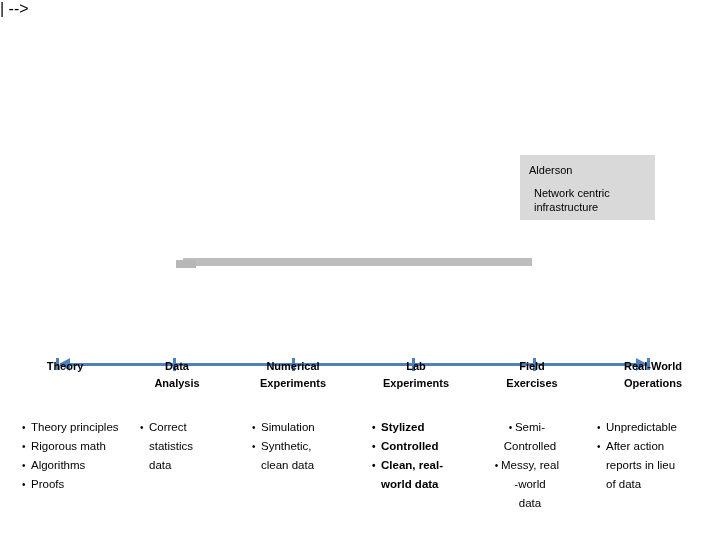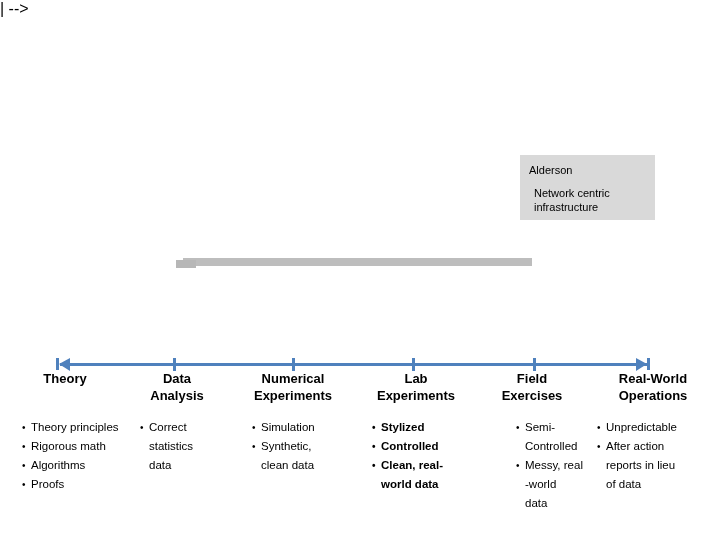--- a/index.html
+++ b/index.html
@@ -23,22 +23,22 @@
   
   .axis{position:absolute;background:#4f81bd;}
   #axis-line{left:60px;top:363px;width:588px;height:3px;}
   .axis-endbar{width:3px;height:12px;top:358px;}
   .axis-tick{width:3px;height:13px;top:358px;}
   .arrowhead{position:absolute;width:0;height:0;top:358px;}
   #arrow-left{left:59px;border-top:6px solid transparent;border-bottom:7px solid transparent;border-right:11px solid #4f81bd;}
   #arrow-right{left:636px;border-top:6px solid transparent;border-bottom:7px solid transparent;border-left:11px solid #4f81bd;}
   
   .col-header{
-    position:absolute;top:370px;text-align:center;font-weight:bold;
-    font-size:13px;line-height:17px;white-space:nowrap;
+    position:absolute;top:358px;text-align:center;font-weight:bold;
+    font-size:11px;line-height:17px;white-space:nowrap;
   }
   .col-bullets{position:absolute;top:418px;}
   .b-line{font-size:11.5px;line-height:19px;white-space:nowrap;}
   .b-line .glyph{display:inline-block;width:9px;font-size:10px;}
   .b-line.cont{padding-left:9px;}
 </style>
 </head>
 <body>
 
 <div id="slide">
@@ -90,21 +90,21 @@
       <div>Lab</div>
       <div>Experiments</div>
     </div><div class="col-bullets" style="left: 372px; font-weight: bold;">
       <div class="b-line first"><span class="glyph">•</span><span>Stylized</span></div>
       <div class="b-line first"><span class="glyph">•</span><span>Controlled</span></div>
       <div class="b-line first"><span class="glyph">•</span><span>Clean, real-</span></div>
       <div class="b-line cont"><span>world data</span></div>
     </div><div class="col-header" style="left: 489px; width: 86px;">
       <div>Field</div>
       <div>Exercises</div>
-    </div><div class="col-bullets" style="left: 516px;">
+    </div><div class="col-bullets" style="left: 492px; text-align: center;">
       <div class="b-line first"><span class="glyph">•</span><span>Semi-</span></div>
       <div class="b-line cont"><span>Controlled</span></div>
       <div class="b-line first"><span class="glyph">•</span><span>Messy, real</span></div>
       <div class="b-line cont"><span>-world</span></div>
       <div class="b-line cont"><span>data</span></div>
     </div><div class="col-header" style="left: 596px; width: 114px;">
       <div>Real-World</div>
       <div>Operations</div>
     </div><div class="col-bullets" style="left: 597px;">
       <div class="b-line first"><span class="glyph">•</span><span>Unpredictable</span></div>

